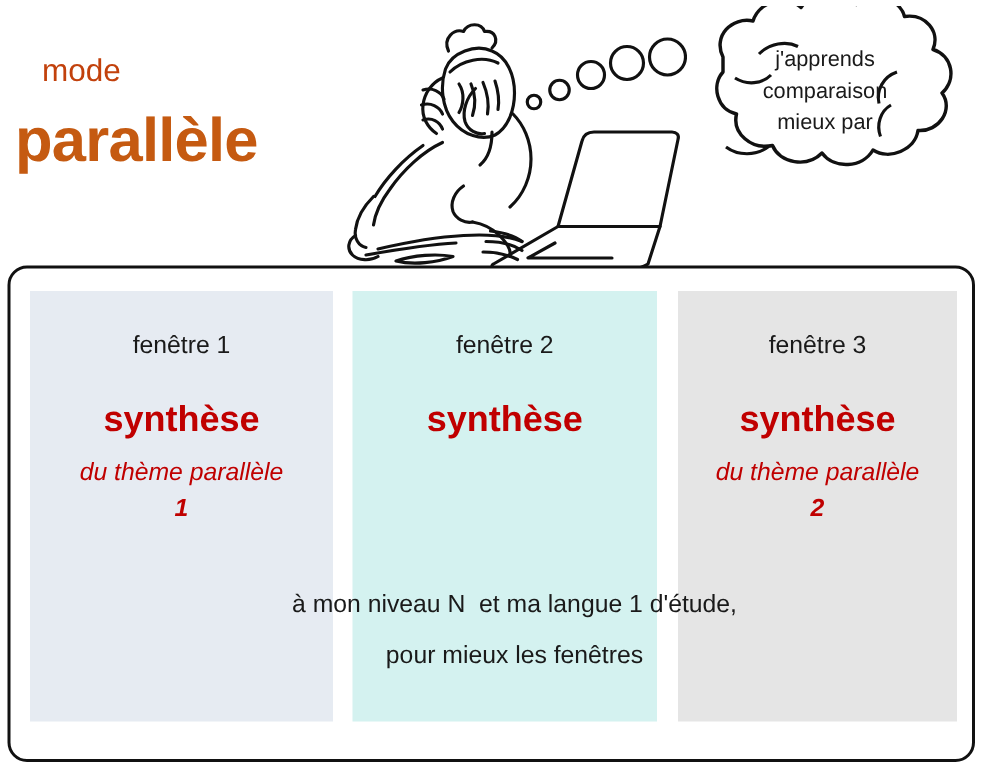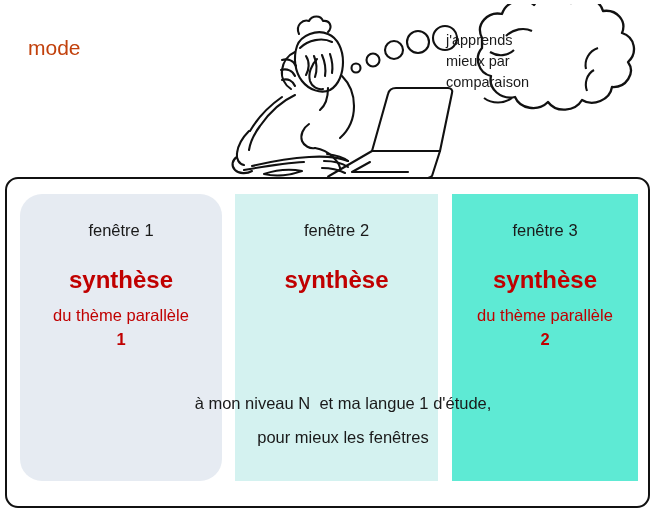--- a/index.html
+++ b/index.html
@@ -51,21 +51,21 @@
   
   #thought-bubble {
     position: absolute;
     left: 446px; top: 4px;
     width: 208px; height: 124px;
   }
   #thought-bubble-text {
     position: absolute;
     left: 446px; top: 30px;
     width: 208px;
-    text-align: left;
+    text-align: center;
     font-size: 14.5px;
     line-height: 21px;
     color: #1a1a1a;
   }
   #thought-bubble-text div { white-space: nowrap; }
 
   
   #panel {
     position: absolute;
     left: 5px; top: 177px;
@@ -82,23 +82,23 @@
     width: 618px; height: 287px;
   }
 
   .column {
     position: absolute;
     top: 0;
     height: 287px;
     box-sizing: border-box;
     text-align: center;
   }
-  #column-1 { left: 0px;   width: 202px; background: #e6ebf2; border-radius: 22px; }
+  #column-1 { left: 0px;   width: 202px; background: #e6ebf2; }
   #column-2 { left: 215px; width: 203px; background: #d4f2f0; padding-left: 32px; }
-  #column-3 { left: 432px; width: 186px; background: #5eead4; }
+  #column-3 { left: 432px; width: 186px; background: #e5e5e5; }
 
   .window-label {
     position: absolute;
     left: 0; width: 100%;
     top: 27px;
     font-size: 16.5px;
     color: #1a1a1a;
   }
   .synthese {
     position: absolute;
@@ -108,20 +108,21 @@
     font-weight: bold;
     color: #c00000;
   }
   .subtitle {
     position: absolute;
     left: 0; width: 100%;
     top: 109px;
     font-size: 16.5px;
     line-height: 24px;
     color: #c00000;
+    font-style: italic;
   }
   .subtitle .strong { font-weight: bold; }
 
   
   #footer-lines {
     position: absolute;
     left: 20px; top: 394px;
     width: 646px;
     text-align: center;
     font-size: 16.5px;
@@ -130,20 +131,21 @@
   }
   #footer-line-1 { margin: 0 0 15px 0; white-space: pre; }
   #footer-line-2 { margin: 0; white-space: pre; }
 </style>
 </head>
 <body>
 
 <div id="header-area">
 
   <div id="mode-label">mode</div>
+  <div id="mode-title">parallèle</div>
 
   <svg id="illustration" viewBox="0 0 265 175" xmlns="http://www.w3.org/2000/svg">
     <g fill="none" stroke="#111111" stroke-width="2.1" stroke-linecap="round" stroke-linejoin="round">
 
       <path d="M103 30 c-4 -9 4 -15 10 -13 c3 -6 12 -6 14 0 c7 -1 10 6 5 11"></path>
 
       <path d="M101 42 c-4 12 -2 26 5 35 c7 9 19 13 28 9 c9 -5 13 -17 13 -28
                c0 -12 -5 -24 -15 -28 c-11 -5 -27 1 -31 12 z"></path>
 
       <path d="M104 44 c8 -8 22 -11 32 -6"></path>
@@ -202,22 +204,22 @@
              c-2 13 -19 20 -30 13 c-7 12 -26 13 -34 2 c-10 10 -28 7 -33 -5
              c-14 3 -27 -8 -24 -21 c-13 -3 -17 -19 -9 -28 z" fill="#ffffff" stroke="#111111" stroke-width="2.3" stroke-linejoin="round"></path>
     <path d="M44 48 c8 5 18 4 24 -2" fill="none" stroke="#111111" stroke-width="2.1"></path>
     <path d="M152 44 c-9 3 -14 12 -12 21" fill="none" stroke="#111111" stroke-width="2.1"></path>
     <path d="M148 66 c-7 4 -10 13 -7 21" fill="none" stroke="#111111" stroke-width="2.1"></path>
     <path d="M60 32 c7 -7 18 -9 26 -5" fill="none" stroke="#111111" stroke-width="2.1"></path>
     <path d="M38 94 c8 6 20 6 28 0" fill="none" stroke="#111111" stroke-width="2.1"></path>
   </svg>
   <div id="thought-bubble-text">
     <div>j'apprends</div>
+    <div>comparaison</div>
     <div>mieux par</div>
-    <div>comparaison</div>
   </div>
 </div>
 
 <div id="panel"></div>
 
 <div id="columns">
 
   <div class="column" id="column-1">
     <div class="window-label">fenêtre 1</div>
     <div class="synthese">synthèse</div>

